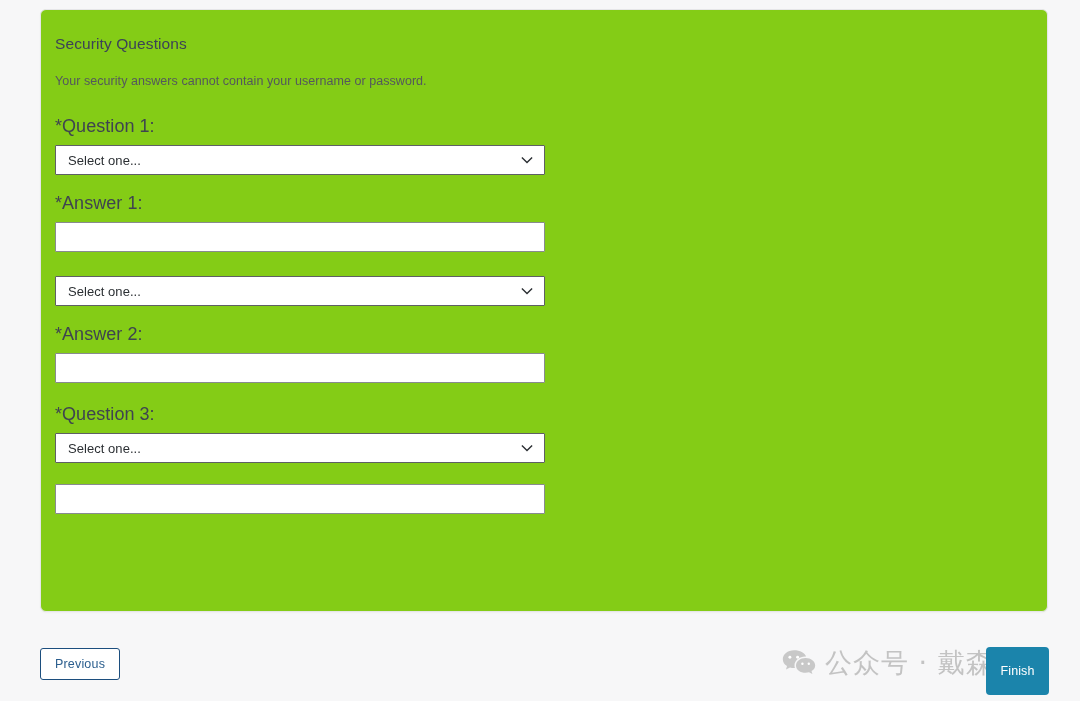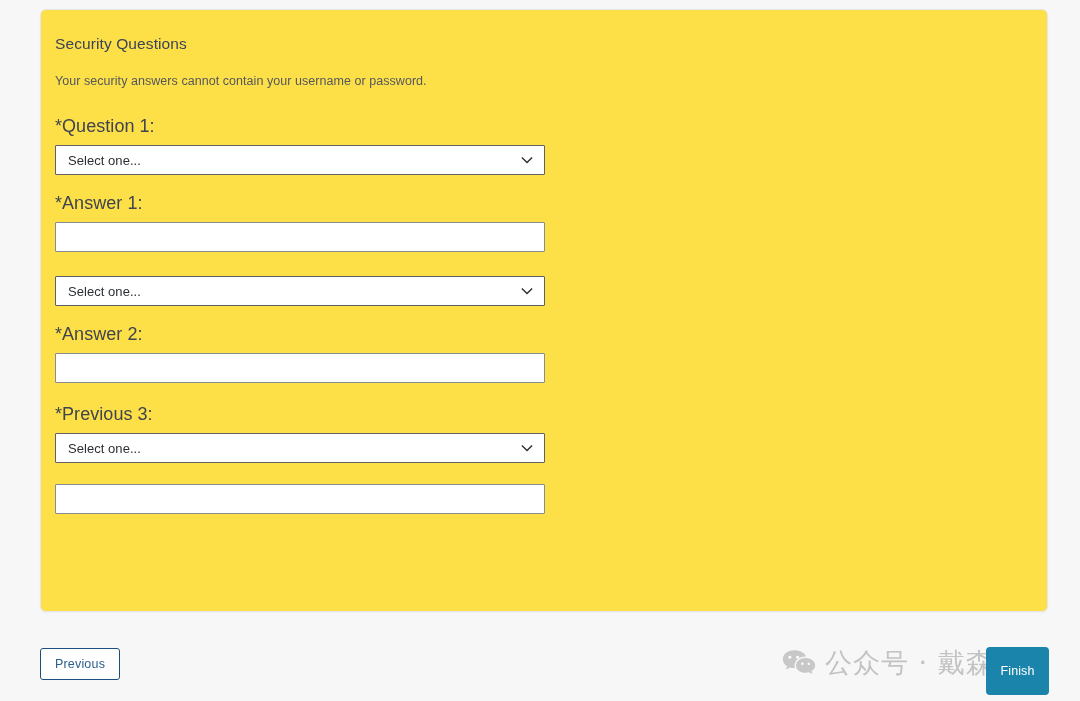--- a/index.html
+++ b/index.html
@@ -24,21 +24,21 @@
   }
 
   
   .card {
     position: absolute;
     left: 40px;
     top: 9px;
     width: 1008px;
     height: 603px;
     box-sizing: border-box;
-    background: #fde047;
+    background: #84cc16;
     border: 1px solid #e6e6e8;
     border-radius: 6px;
     box-shadow: 0 1px 2px rgba(0,0,0,0.035);
   }
 
   .card-inner {
     padding: 16px 0 0 14px;
   }
 
   .card-title {
@@ -238,21 +238,21 @@
             </svg>
           </div>
 
           <div class="group-gap-ans">
             <label class="field-label">*Answer 2:</label>
             <input class="text-input" type="text" placeholder="" style="">
           </div>
         </div>
 
         <div class="group-gap-sel">
-          <label class="field-label">*Previous 3:</label>
+          <label class="field-label">*Question 3:</label>
           <div class="select-wrap">
             <div class="select-box">Select one...</div>
             <svg class="chevron" viewBox="0 0 14 14">
               <path d="M2.4 5 L7 9.6 L11.6 5" fill="none" stroke="#2b2f33" stroke-width="1.4" stroke-linecap="square"></path>
             </svg>
           </div>
 
           <div class="group-gap-ans">
             <input class="text-input" type="text" placeholder="" style="">
           </div>

